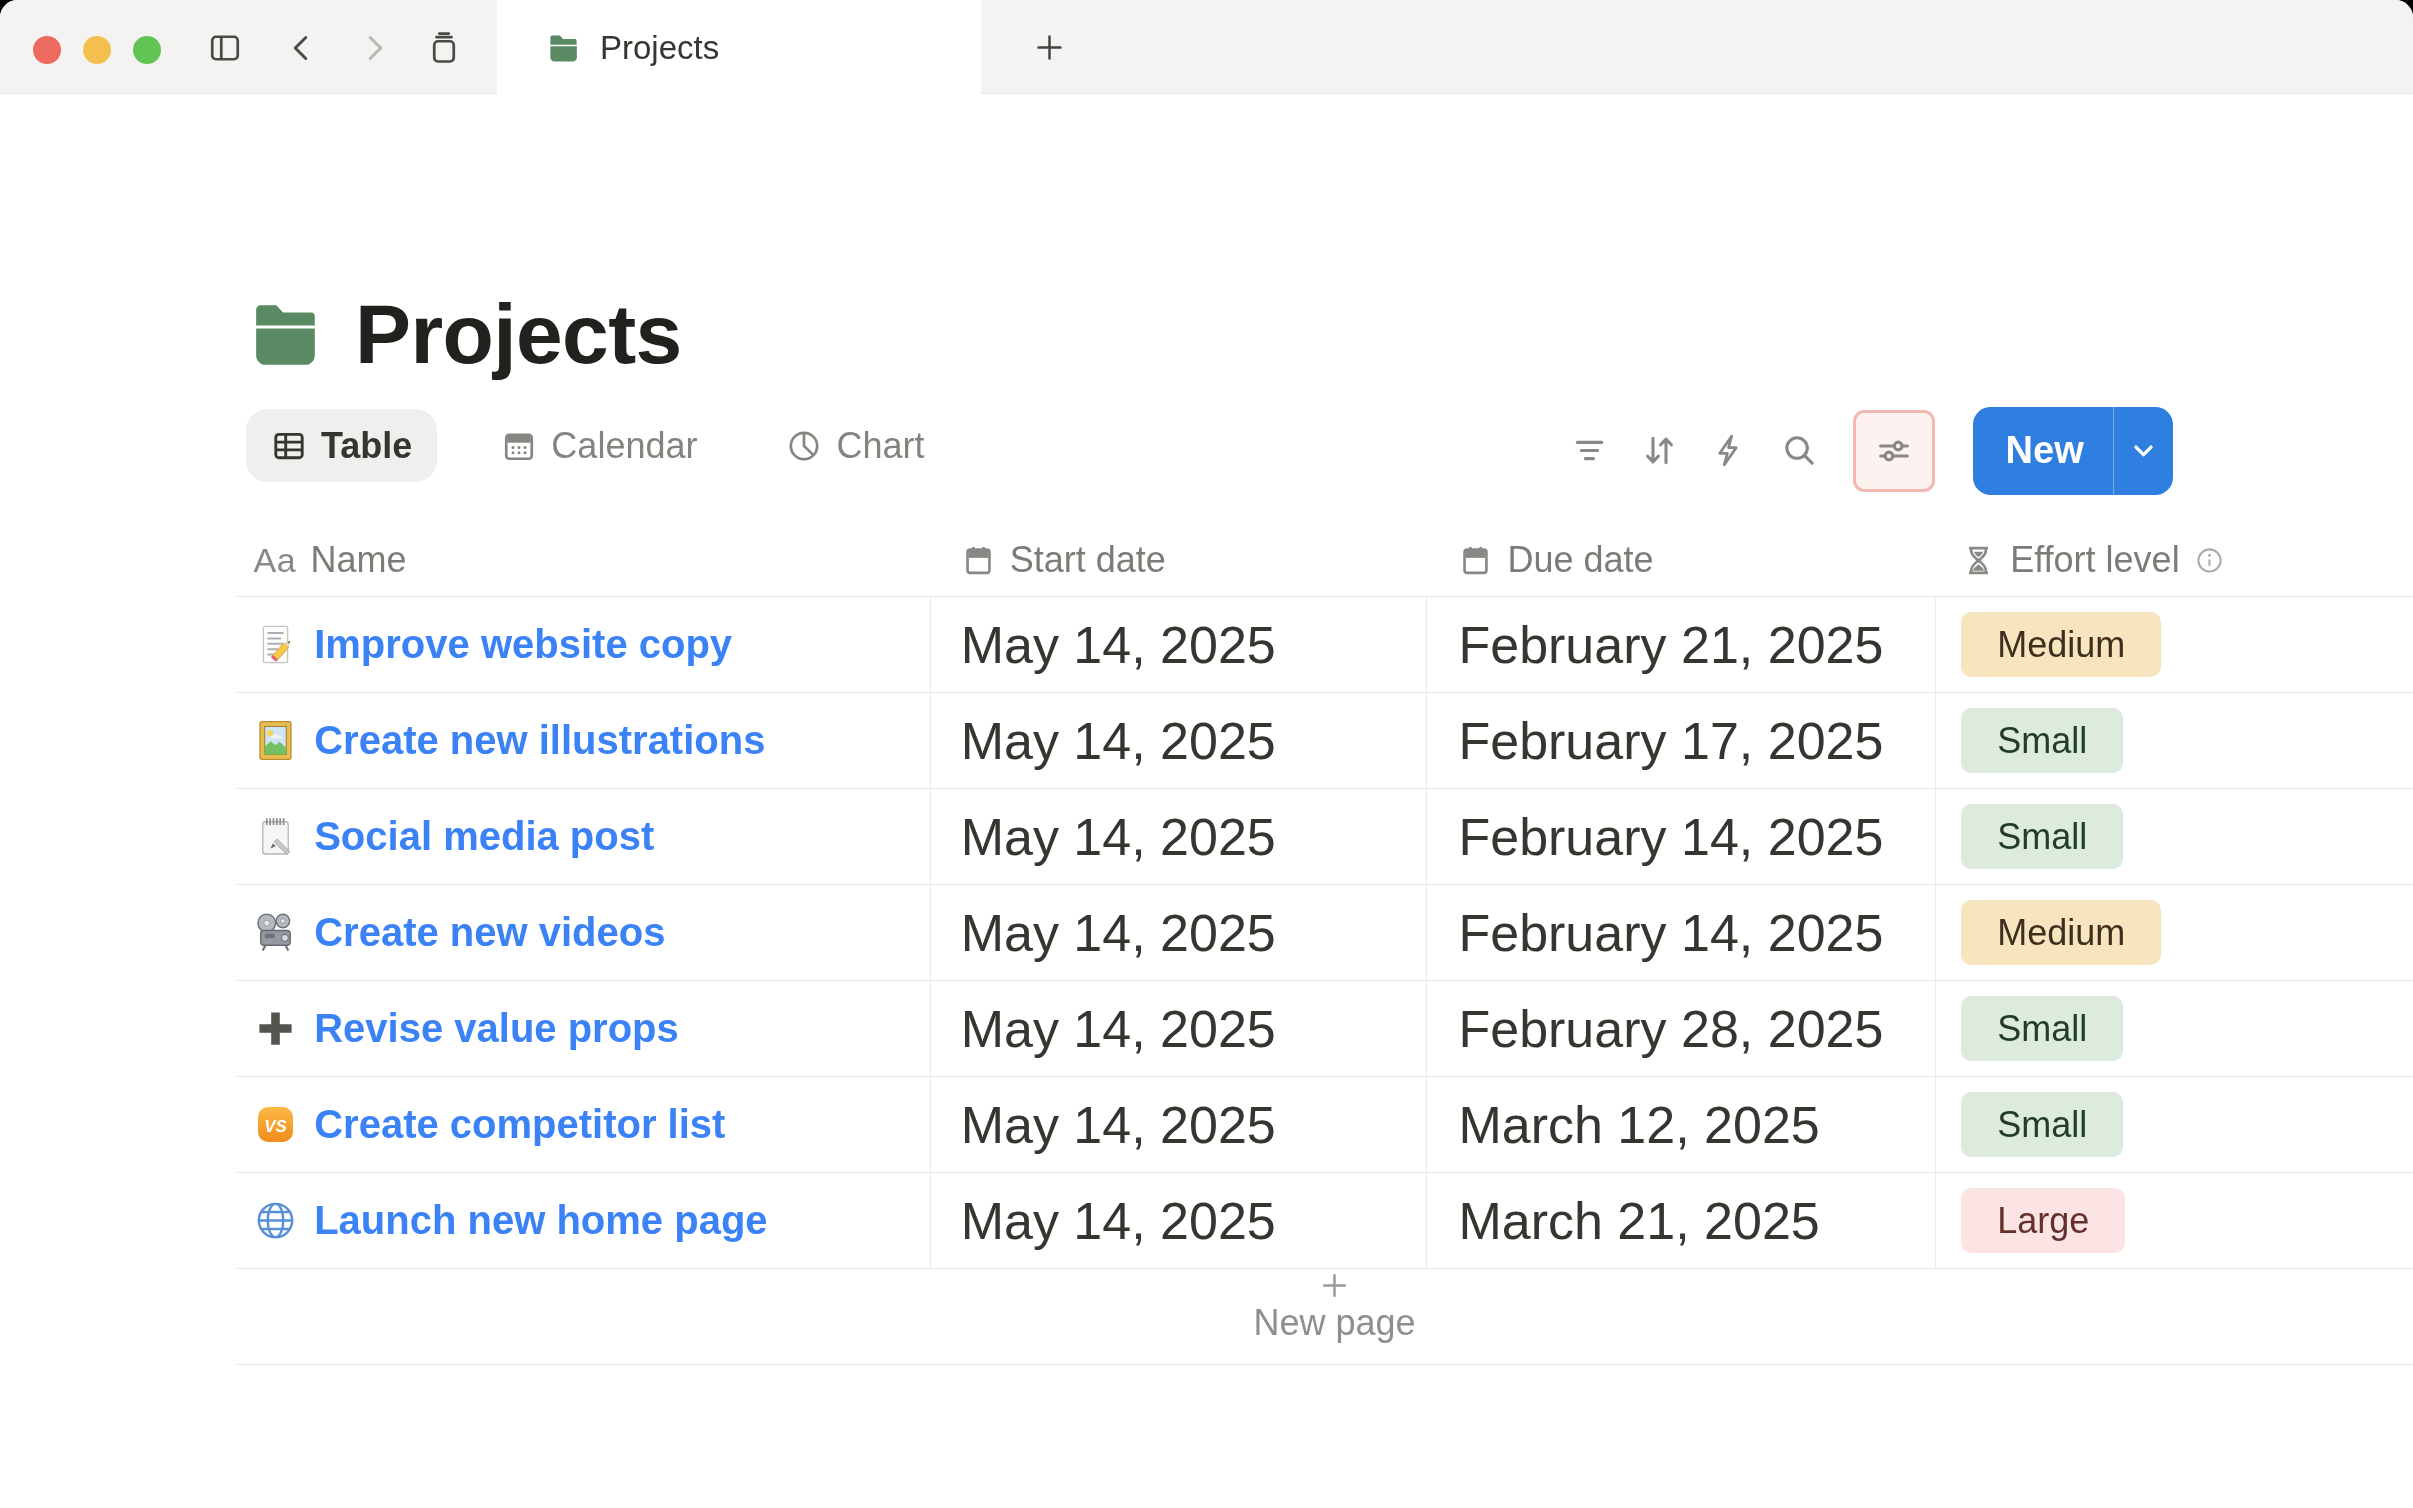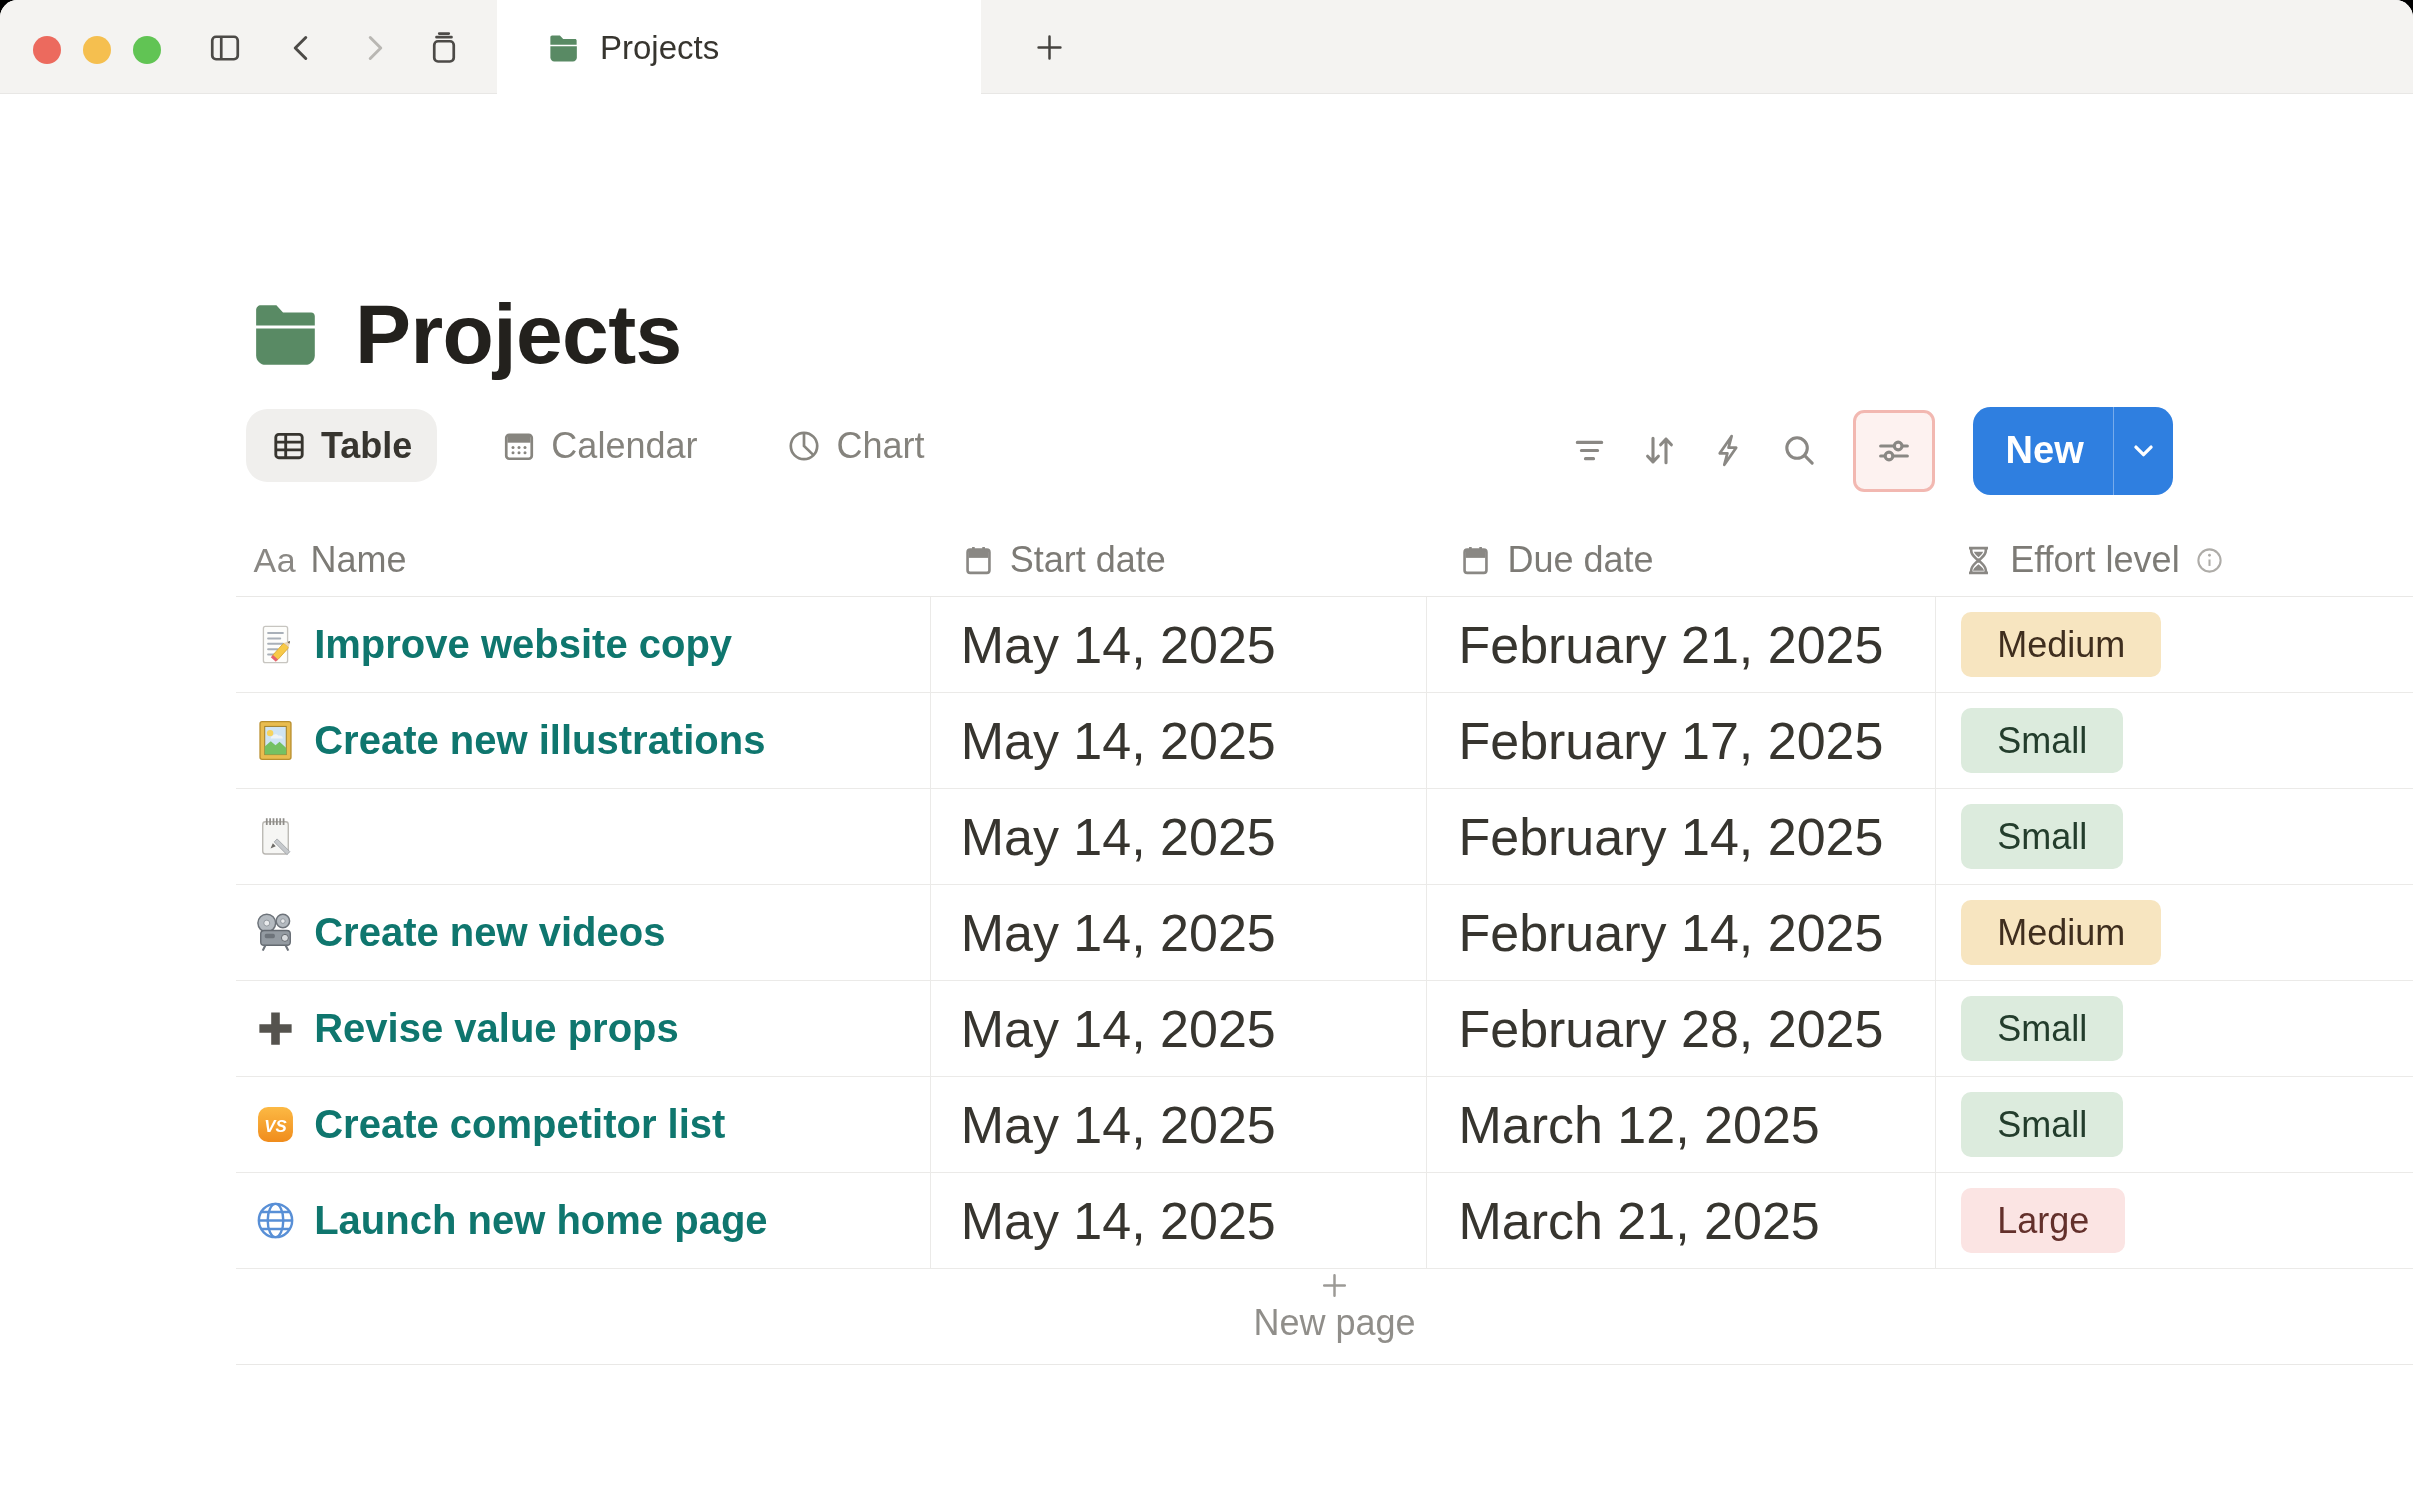--- a/index.html
+++ b/index.html
@@ -62,21 +62,21 @@
   .c1{width:695px;padding-left:17.6px;}
   .c2{width:497px;padding-left:30px;}
   .c3{width:509px;padding-left:31px;}
   .c4{width:478px;padding-left:25px;}
   .trow{display:flex;height:96px;border-bottom:1.9px solid #ebeae8;}
   .cell{display:flex;align-items:center;}
   .trow .c1,.trow .c2,.trow .c3{border-right:1.9px solid #ebeae8;}
   .remoji{width:43px;height:43px;margin-right:17.6px;flex:none;display:flex;
     align-items:center;justify-content:center;}
   .remoji svg{width:43px;height:43px;}
-  .rname{font-size:40px;font-weight:700;color:#0f766e;white-space:nowrap;}
+  .rname{font-size:40px;font-weight:700;color:#3b82f6;white-space:nowrap;}
   .dtext{font-size:52px;color:#37352f;white-space:nowrap;}
   .badge{display:inline-flex;align-items:center;height:65px;padding:0 36px;
     border-radius:10px;font-size:36px;white-space:nowrap;}
   .badge-medium{background:#f7e5c0;color:#3f2e1e;}
   .badge-small{background:#dcebdd;color:#233d2c;}
   .badge-large{background:#fbe4e3;color:#63302b;}
   .newpage{display:flex;align-items:center;height:96px;border-bottom:1.9px solid #e9e8e6;
     padding-left:19px;color:#908e8a;font-size:36px;flex-direction:column;}
   .newpage svg{width:33px;height:33px;}
 </style>
@@ -306,20 +306,21 @@
       <span class="remoji">
               <svg viewBox="0 0 32 32">
                 <rect x="6.5" y="5" width="19" height="24" rx="2" fill="#f6f6f4" stroke="#b9b7b2"></rect>
                 <g stroke="#8f8d89" stroke-width="1.3">
                   <path d="M9.5 2.5v5M12 2.5v5M14.5 2.5v5M17 2.5v5M19.5 2.5v5M22 2.5v5"></path>
                 </g>
                 <path d="M24.5 29.5l-9.5-9.5 2.2-2.2 9.5 9.5-1 1.1z" fill="#c6c9cc" stroke="#8f9398" stroke-width=".5"></path>
                 <path d="M14 21l-1.7 3.9 3.9-1.7z" fill="#6e6c68"></path>
               </svg>
             </span>
+      <span class="rname">Social media post</span>
     </div>
     <div class="cell c2">
             <span class="dtext">May 14, 2025</span>
           </div>
     <div class="cell c3">
             <span class="dtext">February 14, 2025</span>
           </div>
     <div class="cell c4">
             <span class="badge badge-small">Small</span>
           </div>

